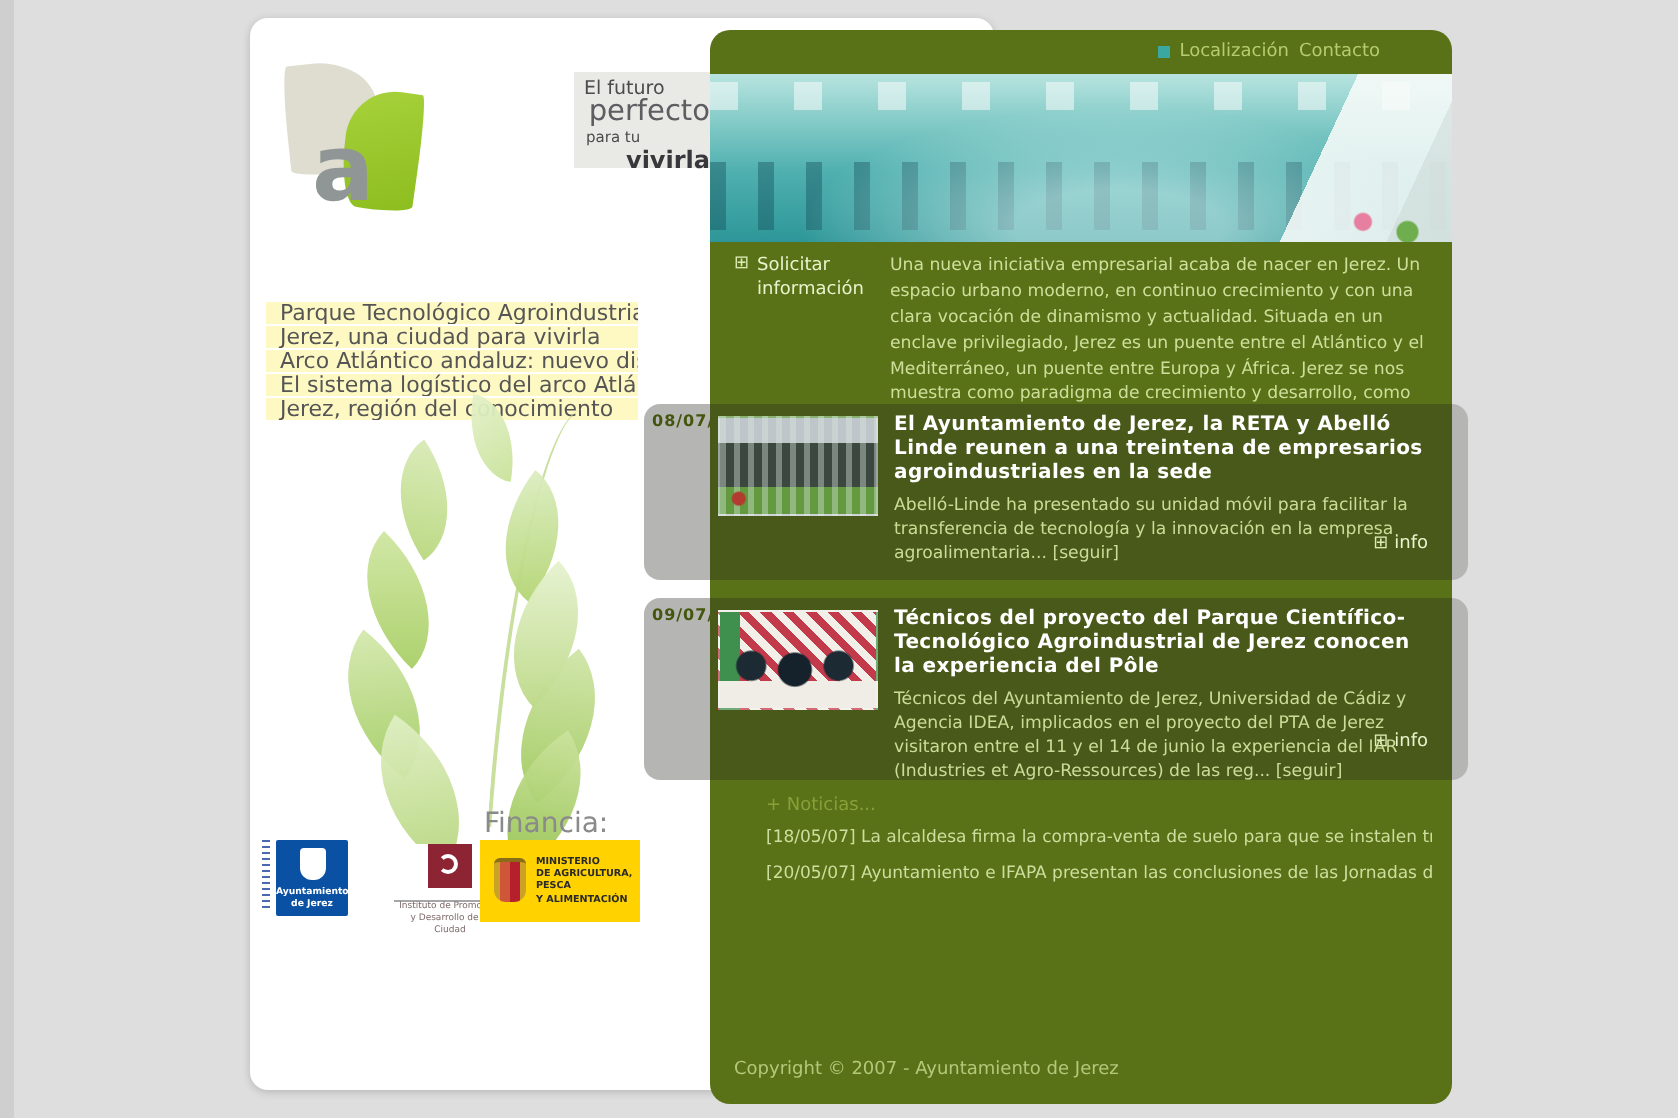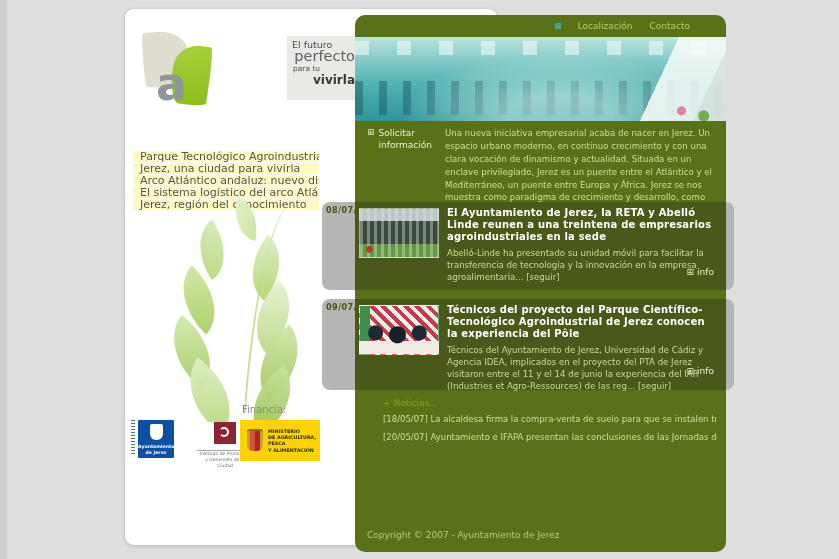--- a/index.html
+++ b/index.html
@@ -33,21 +33,21 @@
 
   
   .plant { position:absolute; left:10px; top:190px; width:210px; height:225px; pointer-events:none; }
   .stem { position:absolute; left:116px; top:4px; width:34px; height:212px;
       border-left:2px solid #c9df9d; border-radius:100% 0 0 0 / 100% 0 0 0; transform:rotate(4deg); }
   .pleaf { position:absolute; opacity:.95; }
   .pl-r { border-radius:0 100% 0 100%; }
   .pl-l { border-radius:100% 0 100% 0; }
 
   
-  .financia { position:absolute; left:117px; top:395px; font-size:10px; color:#8a8a8a; }
+  .financia { position:absolute; left:117px; top:395px; font-size:14px; color:#8a8a8a; }
   .logos { position:absolute; left:0; top:403px; width:372px; height:50px; }
   .v-strip { position:absolute; left:6px; top:6px; width:4px; height:36px;
       background:repeating-linear-gradient(0deg,#4a6ab0 0 1px, transparent 1px 3px); }
   .logo-ayto { position:absolute; left:13px; top:8px; width:36px; height:38px; background:#0a51a3;
       border-radius:1px; text-align:center; cursor:pointer; }
   .ayto-crest { display:inline-block; margin-top:4px; width:13px; height:16px; background:#fff;
       border-radius:2px 2px 6px 6px; }
   .ayto-text { font-size:4.6px; font-weight:bold; color:#fff; line-height:1.3; }
   .logo-ipdc { position:absolute; left:72px; top:10px; width:56px; height:40px; background:#fff;
       text-align:center; cursor:pointer; }
@@ -57,39 +57,39 @@
   .ipdc-text { margin-top:2px; border-top:1px solid #a6a6a6; font-size:4.5px; color:#7d6a6a; line-height:1.35; }
   .logo-min { position:absolute; left:115px; top:8px; width:80px; height:41px; background:#ffd200;
       cursor:pointer; }
   .min-arms { position:absolute; left:7px; top:9px; width:16px; height:22px; border-radius:3px 3px 6px 6px;
       background:linear-gradient(90deg,#c9a227 0 3px,#d0563a 3px 8px,#b6202c 8px 13px,#c9a227 13px 16px);
       border-top:2px solid #8a6d14; }
   .min-text { position:absolute; left:28px; top:9px; font-size:4.8px; font-weight:bold; color:#2a2a2a;
       line-height:1.3; }
 
   
-  .tagline { position:absolute; left:287px; top:36px; width:73px; height:64px; background:#e9e9e6;
+  .tagline { position:absolute; left:287px; top:36px; width:73px; height:48px; background:#e9e9e6;
       padding:3px 5px; z-index:1; }
   .tg1 { font-size:9.5px; color:#4c4c4c; }
   .tg2 { font-size:14.5px; color:#5d5d62; text-align:right; margin-top:-2px; }
   .tg3 { font-size:7.5px; color:#4c4c4c; margin-left:1px; }
   .tg4 { font-size:12px; font-weight:bold; color:#38383c; text-align:right; }
 
   
   .grey-tab { position:absolute; left:322px; width:412px; background:#b5b5b3; border-radius:8px; z-index:2; }
   .grey-tab-1 { top:202px; height:88px; }
   .grey-tab-2 { top:299px; height:91px; }
   .tab-date { position:absolute; left:4px; top:4px; font-size:8px; font-weight:bold; color:#44560e;
       letter-spacing:.5px; }
 
   
   .panel { position:absolute; left:355px; top:15px; width:371px; height:537px; background:#5a7217;
       border-radius:10px; z-index:3; }
   .panel-head { position:absolute; top:0; left:0; right:0; height:22px; display:flex;
-      justify-content:flex-end; align-items:center; gap:17px; padding-right:36px; }
+      justify-content:flex-end; align-items:center; gap:5px; padding-right:36px; }
   .teal-sq { width:6px; height:6px; background:#3aa8a0; }
   .head-link { font-size:9px; color:#b5cd6e; cursor:pointer; }
 
   .panel-photo { position:absolute; left:0; top:22px; width:371px; height:84px;
       background:
         radial-gradient(circle at 88% 88%, #e77fa0 0 4px, transparent 5px),
         radial-gradient(circle at 94% 94%, #6fae4f 0 5px, transparent 6px),
         linear-gradient(115deg, transparent 0 79%, rgba(250,252,250,.85) 79% 92%, rgba(228,233,230,.9) 92%),
         radial-gradient(ellipse at 55% 92%, rgba(235,252,250,.5) 0 18%, transparent 55%),
         repeating-linear-gradient(90deg, rgba(255,255,255,.5) 0 14px, transparent 14px 42px),

